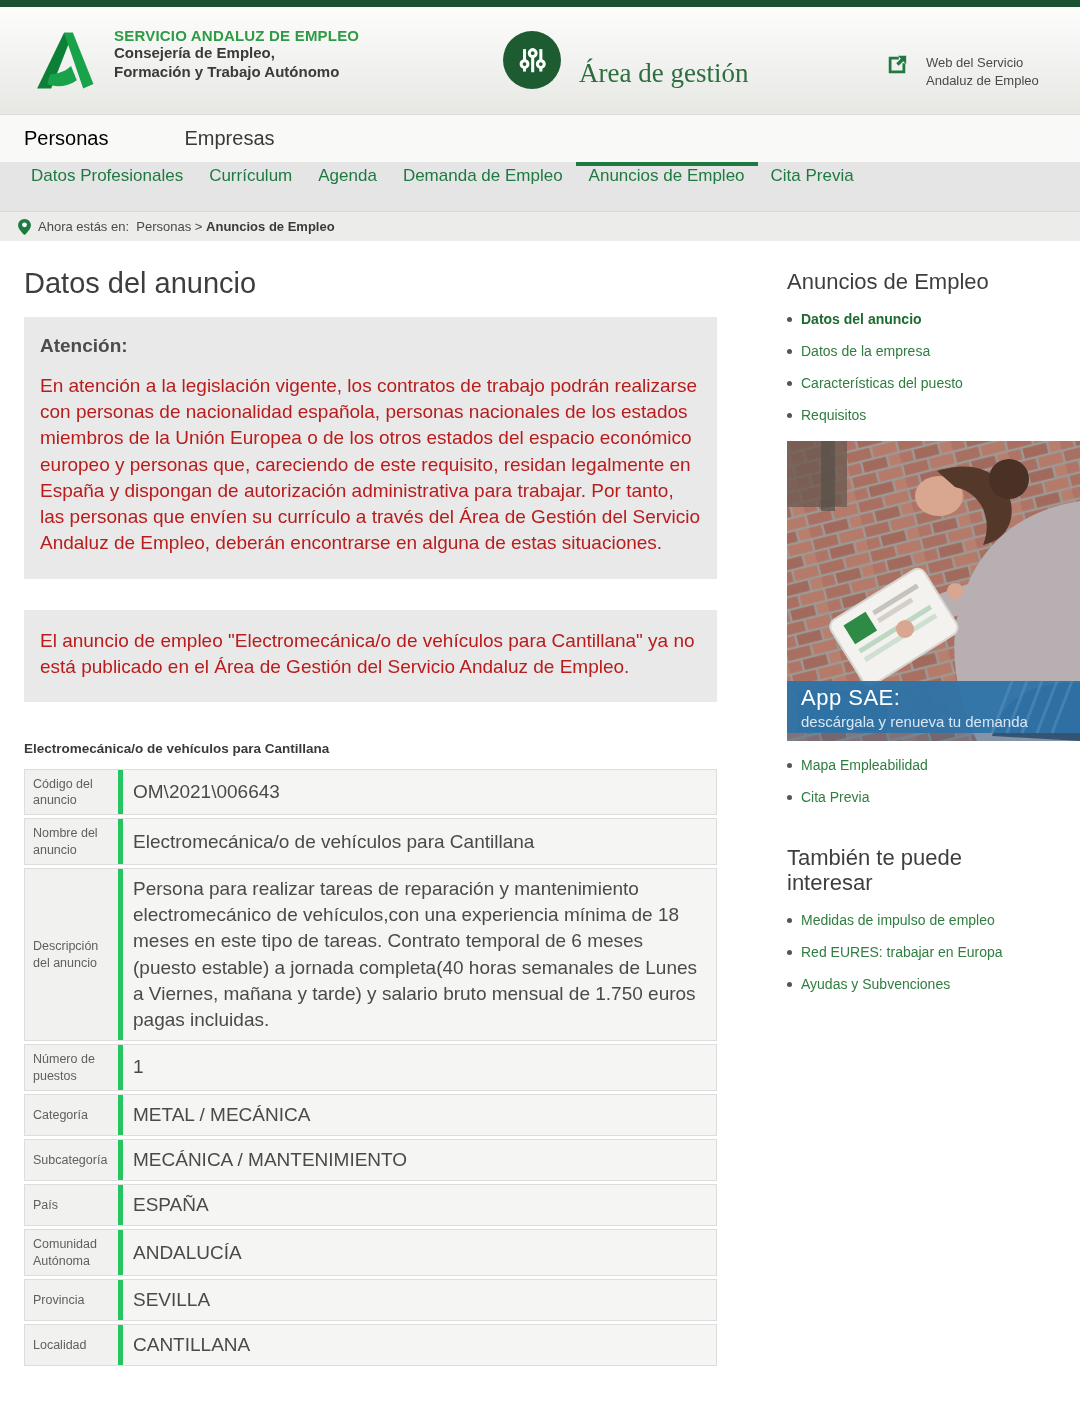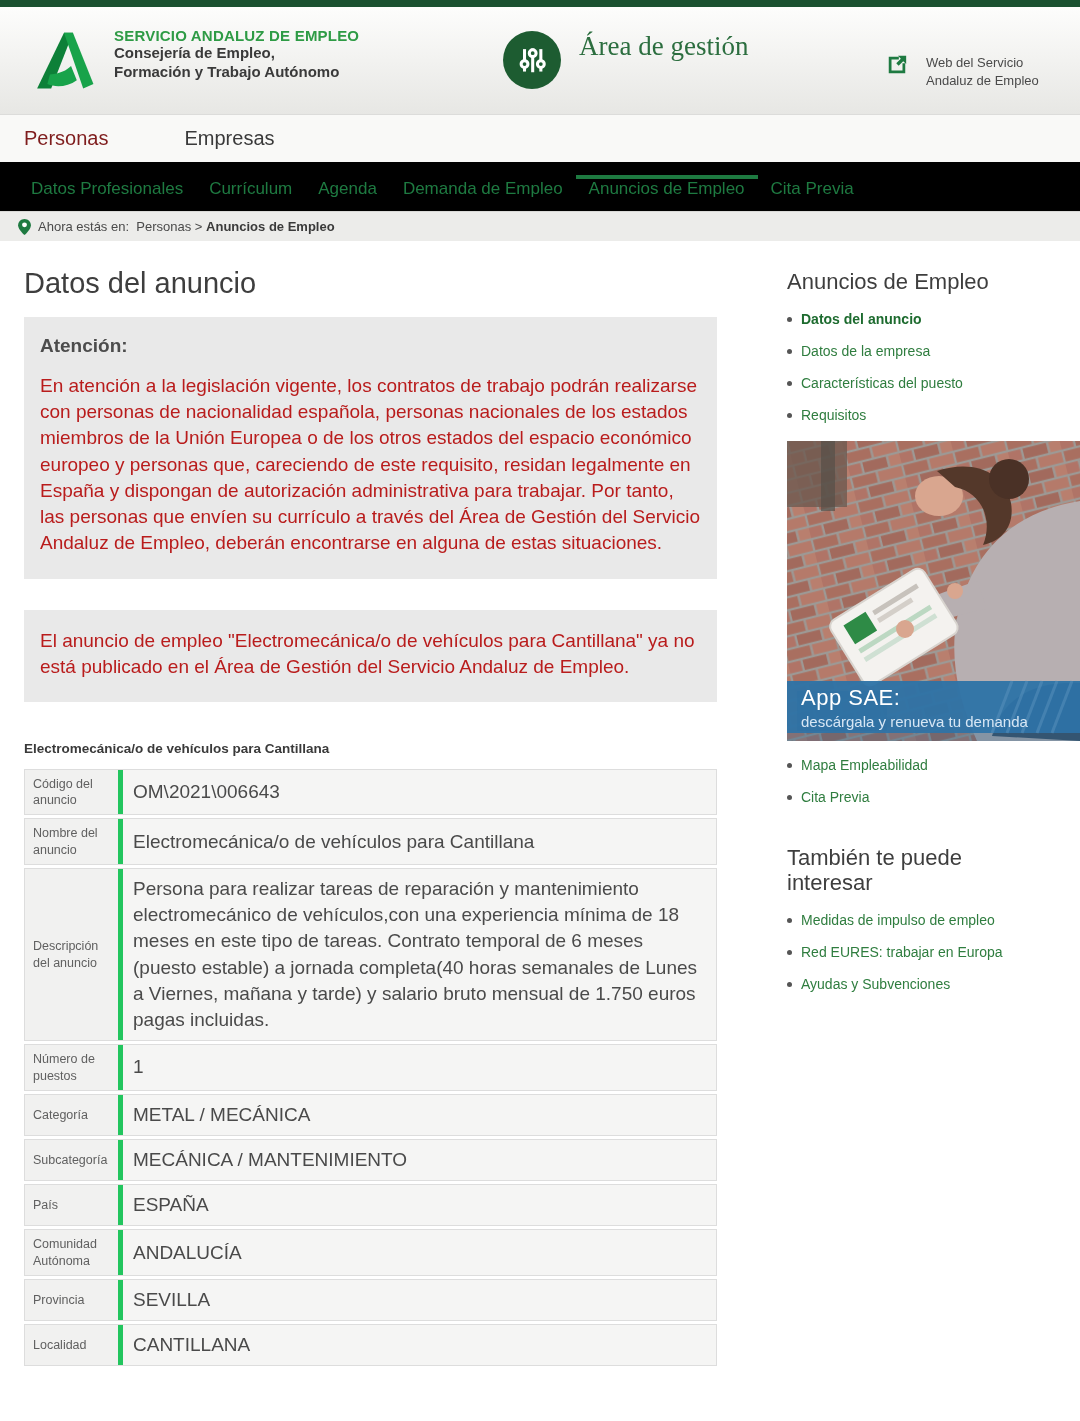--- a/index.html
+++ b/index.html
@@ -6,31 +6,31 @@
   body { font-family:"Liberation Sans", sans-serif; background:#ffffff; }
   .page { position:relative; width:1080px; height:1421px; background:#fff; overflow:hidden; }
 
   
   .topbar { height:7px; background:#1a5130; }
   .header { position:relative; height:108px; background:linear-gradient(#fdfdfc, #e7e7e4); border-bottom:1px solid #dcdcda; }
   .logo-wrap { position:absolute; left:32px; top:20px; display:flex; }
   .logo-a { width:64px; height:68px; margin-right:18px; }
   .logo-text .l1 { color:#2e9b45; font-weight:bold; font-size:15px; letter-spacing:0.2px; }
   .logo-text .l2 { color:#3a3a3a; font-weight:bold; font-size:15px; line-height:1.25; }
-  .gestion { position:absolute; left:503px; top:24px; display:flex; align-items:flex-start; }
+  .gestion { position:absolute; left:503px; top:24px; display:flex; align-items:flex-end; }
   .gestion-circle { width:58px; height:58px; border-radius:50%; background:#1d5c31; display:flex; align-items:center; justify-content:center; }
   .gestion-title { margin-left:18px; font-family:"Liberation Serif", serif; font-size:27px; color:#2c6e3f; }
   .weblink { position:absolute; left:886px; top:47px; display:flex; align-items:flex-start; cursor:pointer; }
   .weblink-text { margin-left:18px; font-size:13px; color:#4a4a4a; line-height:1.35; }
 
   
   .tabs { height:47px; background:#f9f9f7; display:flex; align-items:center; padding-left:24px; }
   .tab { font-size:20px; margin-right:76px; cursor:pointer; color:#3a3a3a; }
-  .tab.active { color:#7f1d1d; }
-  .nav { height:50px; background:#000000; border-bottom:1px solid #d9d9d7; display:flex; align-items:center; padding-left:18px; }
+  .tab.active { color:#000000; }
+  .nav { height:50px; background:#e5e5e5; border-bottom:1px solid #d9d9d7; display:flex; align-items:flex-start; padding-left:18px; }
   .nav-item { display:flex; align-items:center; font-size:17px; color:#1e7a41; padding:0 13px; border-top:4px solid transparent; cursor:pointer; }
   .nav-item.active { border-top-color:#1e7a41; }
   .crumb { height:29px; background:#ececea; display:flex; align-items:center; padding-left:18px; font-size:13px; color:#4a4a4a; }
   .crumb .pin { margin-right:7px; }
   .crumb .sep { white-space:pre; }
   .crumb b { color:#3a3a3a; }
 
   
   .content { display:flex; align-items:flex-start; }
   .main { width:693px; margin-left:24px; }

